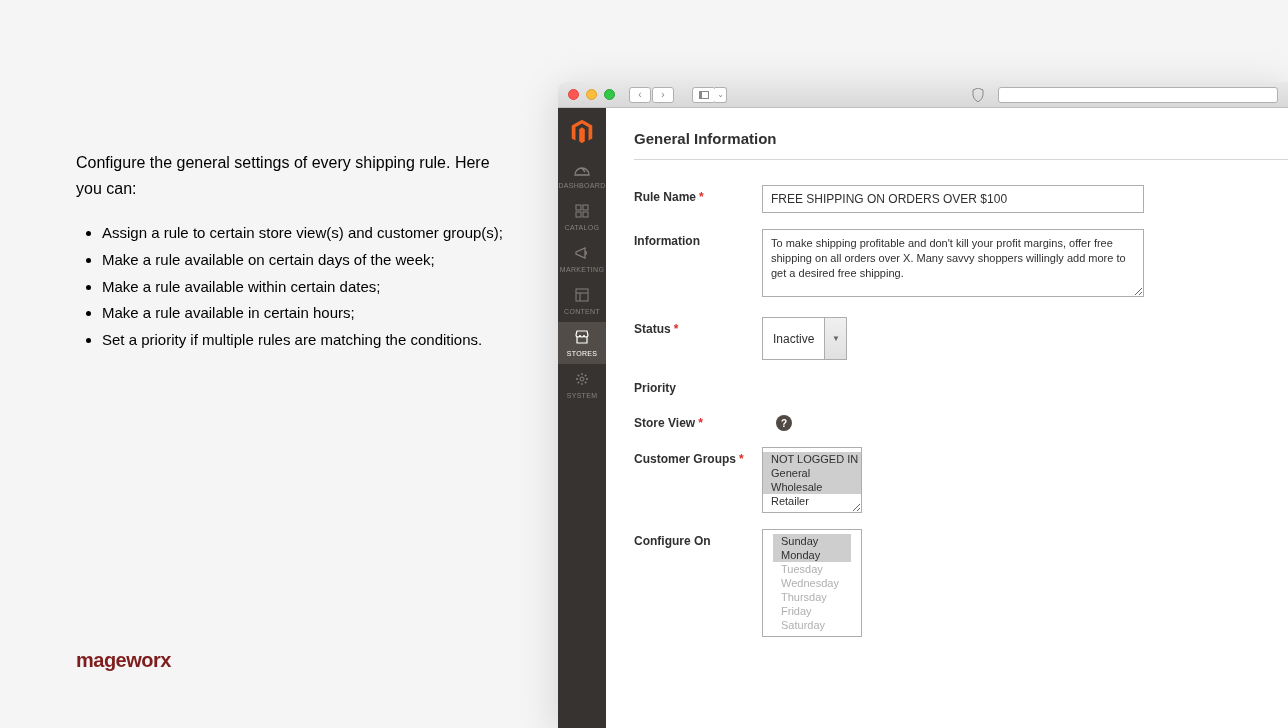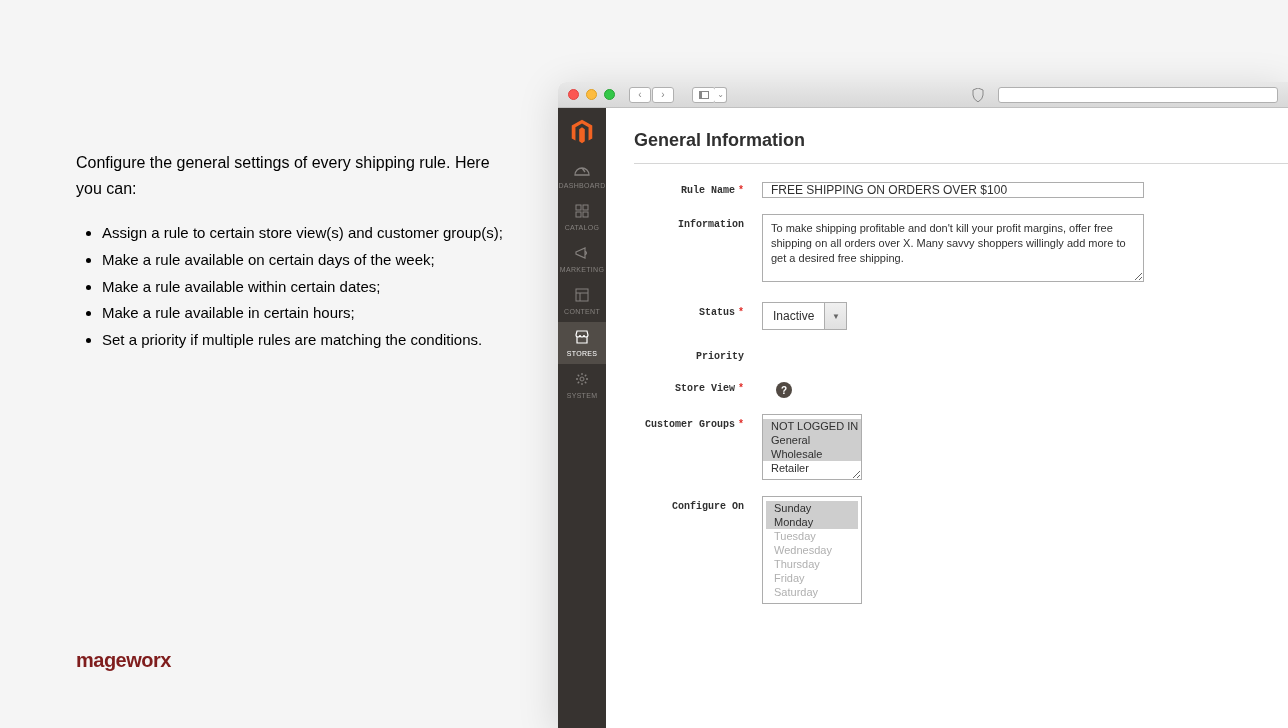--- a/index.html
+++ b/index.html
@@ -189,74 +189,73 @@
     .sidebar-label {
       font-size: 7px;
       letter-spacing: 0.3px;
     }
     .form-area {
       flex: 1;
       padding: 22px 0 0 28px;
       overflow: hidden;
     }
     .section-header {
-      font-size: 18px;
+      font-size: 15px;
       font-weight: 600;
       color: #303030;
       padding-bottom: 12px;
       border-bottom: 1px solid #d6d6d6;
-      margin-bottom: 16px;
+      margin-bottom: 25px;
     }
     .form-row {
       display: flex;
       align-items: flex-start;
       margin-bottom: 16px;
     }
     .form-label {
       width: 128px;
-      text-align: right;
-      font-size: 10px;
+      text-align: left;
+      font-size: 12px;
       font-weight: 600;
       color: #303030;
       padding-top: 5px;
       padding-right: 18px;
-      font-family: Liberation Mono, monospace;
     }
     .required {
       color: #e02b27;
       margin-left: 3px;
     }
     .form-control {
       flex: 1;
       max-width: 382px;
     }
     .text-input {
       width: 100%;
-      height: 16px;
+      height: 28px;
       border: 1px solid #adadad;
       padding: 0 8px;
       font-size: 12px;
       color: #303030;
     }
     .textarea-input {
       width: 100%;
       height: 68px;
       border: 1px solid #adadad;
       padding: 6px 8px;
       font-size: 11px;
       color: #303030;
       line-height: 1.35;
       resize: both;
       font-family: inherit;
       overflow: hidden;
     }
     .select-control {
       display: inline-flex;
       border: 1px solid #adadad;
-      height: 28px;
+      height: 43px;
     }
     .select-value {
       padding: 0 10px;
       font-size: 12px;
       color: #303030;
       display: flex;
       align-items: center;
       min-width: 46px;
     }
     .select-arrow {
@@ -318,21 +317,21 @@
       margin-left: 14px;
       margin-top: 4px;
     }
     .flex-row {
       display: flex;
       align-items: flex-start;
     }
     .av-multiselect {
       width: 100px;
       border: 1px solid #adadad;
-      padding: 4px 3px;
+      padding: 4px 10px;
       font-size: 11px;
       min-height: 100px;
     }
     .cg-multiselect {
       width: 100px;
       border: 1px solid #adadad;
       padding: 4px 0;
       font-size: 11px;
       min-height: 66px;
       resize: both;

